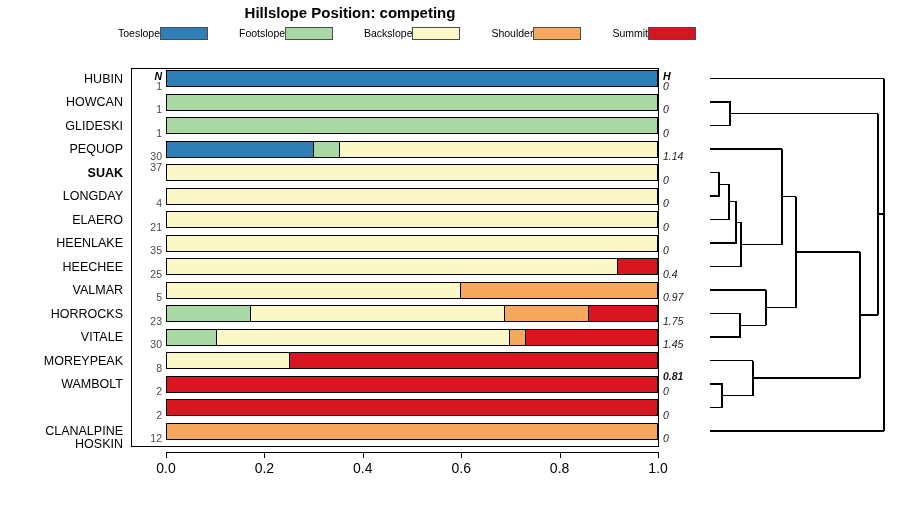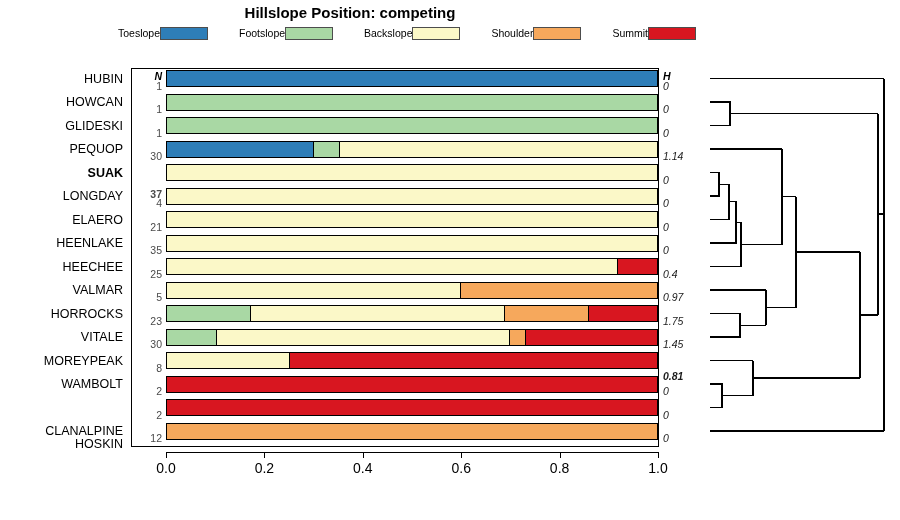--- a/index.html
+++ b/index.html
@@ -262,21 +262,21 @@
       <div class="row-label" style="top: 333.5px; margin-top: 36px;">HOSKIN</div>
       <div class="row-label" style="top: 357px;">CLANALPINE</div>
     </div>
 
   <div class="n-col" id="n-col">
     <div class="col-head-n">N</div>
   <div class="n-val" style="top: 12.5px;">1</div>
       <div class="n-val" style="top: 36px;">1</div>
       <div class="n-val" style="top: 59.5px;">1</div>
       <div class="n-val" style="top: 83px;">30</div>
-      <div class="n-val" style="top: 121px; font-weight: bold;">37</div>
+      <div class="n-val" style="top: 94px;">37</div>
       <div class="n-val" style="top: 130px;">4</div>
       <div class="n-val" style="top: 153.5px;">21</div>
       <div class="n-val" style="top: 177px;">35</div>
       <div class="n-val" style="top: 200.5px;">25</div>
       <div class="n-val" style="top: 224px;">5</div>
       <div class="n-val" style="top: 247.5px;">23</div>
       <div class="n-val" style="top: 271px;">30</div>
       <div class="n-val" style="top: 294.5px;">8</div>
       <div class="n-val" style="top: 318px;">2</div>
       <div class="n-val" style="top: 341.5px;">2</div>

